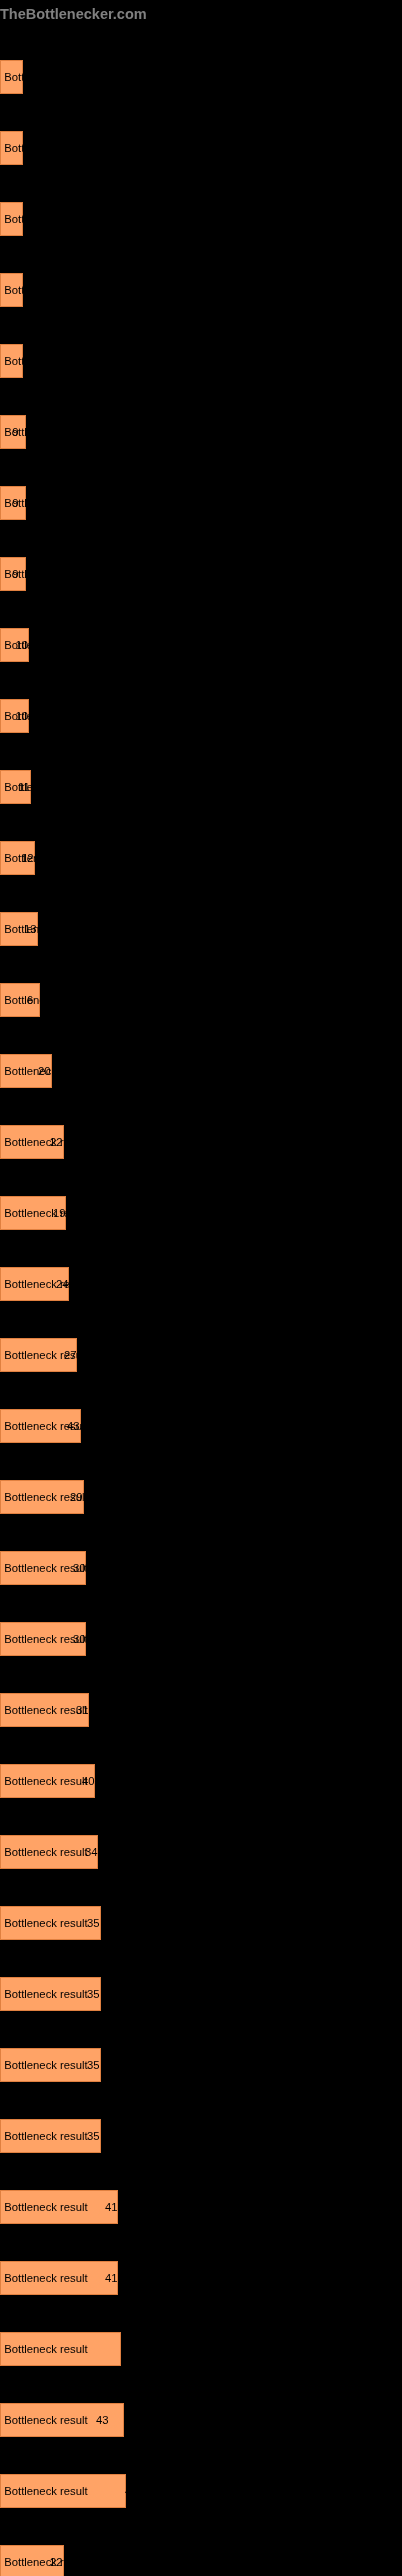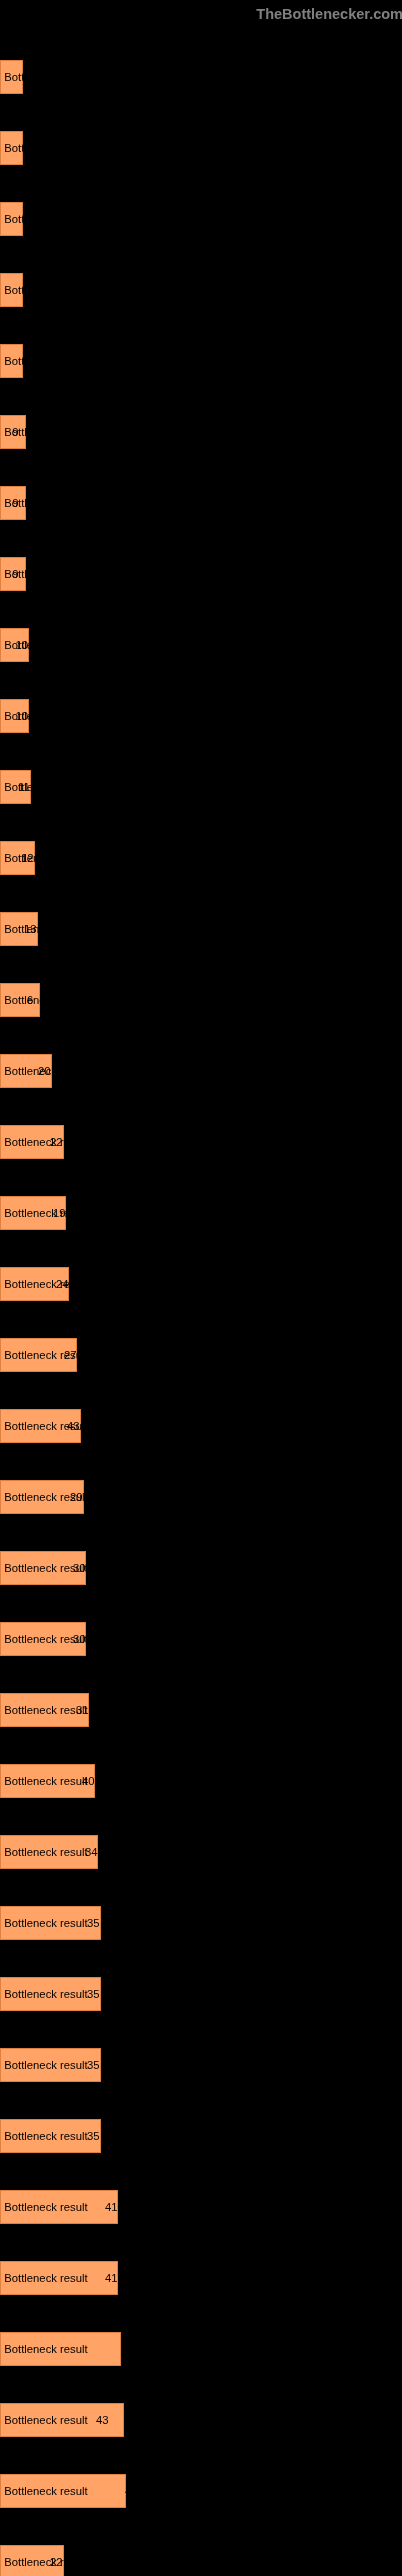--- a/index.html
+++ b/index.html
@@ -6,21 +6,21 @@
       margin: 0;
       padding: 0;
       box-sizing: border-box;
     }
     body {
       background: #000000;
       font-family: Arial, sans-serif;
       width: 403px;
     }
     .header {
-      text-align: right;
+      text-align: left;
       padding: 6.4px 0;
       color: #808080;
       font-size: 14.5px;
       font-weight: bold;
     }
     .chart-container {
       padding: 0;
     }
     .bar-row {
       position: relative;

